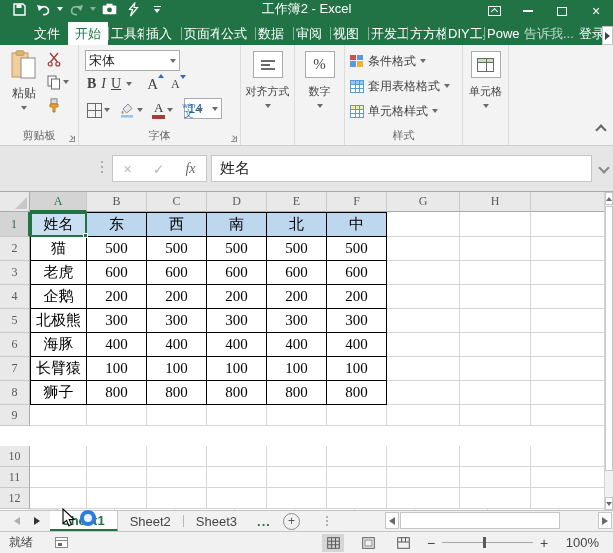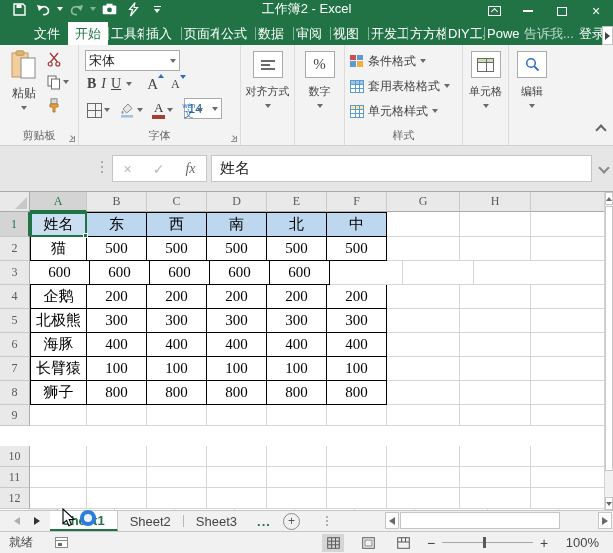--- a/index.html
+++ b/index.html
@@ -435,32 +435,20 @@
         <span class="iconbox">
             <span class="ico-cellgrid">
               <i></i>
             </span>
           </span>
         <span class="blabel">单元格</span>
         <span class="dd"></span>
       </div>
     </div>
 
-    <div class="rgroup g-edit" style="border-right:none;">
-      <div class="bigcollapsed">
-        <span class="iconbox">
-          <svg width="15" height="15" viewBox="0 0 15 15">
-              <circle cx="6" cy="6" r="4.3" fill="none" stroke="#2a6dc0" stroke-width="1.5"></circle>
-              <line x1="9.3" y1="9.3" x2="13.5" y2="13.5" stroke="#2a6dc0" stroke-width="1.8"></line>
-            </svg>
-        </span>
-        <span class="blabel">编辑</span>
-        <span class="dd"></span>
-      </div>
-    </div>
 
     <span class="ribbon-collapse"></span>
   </div>
 
   <div class="fbar">
     <span class="fdots">
         <i></i>
         <i></i>
         <i></i>
       </span>
@@ -509,20 +497,21 @@
         <div class="cell tbl" style="width: 60px;">500</div>
         <div class="cell tbl" style="width: 60px;">500</div>
         <div class="cell tbl" style="width: 60px;">500</div>
         <div class="cell tbl" style="width: 60px;">500</div>
         <div class="cell" style="width: 73px;"></div>
         <div class="cell" style="width: 71px;"></div>
         <div class="gfill"></div>
       </div>
       <div class="grow" style="height: 24px;">
         <div class="rowhdr">3</div>
+        <div class="cell tbl first" style="width: 57px;">老虎</div>
         <div class="cell tbl" style="width: 60px;">600</div>
         <div class="cell tbl" style="width: 60px;">600</div>
         <div class="cell tbl" style="width: 60px;">600</div>
         <div class="cell tbl" style="width: 60px;">600</div>
         <div class="cell tbl" style="width: 60px;">600</div>
         <div class="cell" style="width: 73px;"></div>
         <div class="cell" style="width: 71px;"></div>
         <div class="gfill"></div>
       </div>
       <div class="grow" style="height: 24px;">

